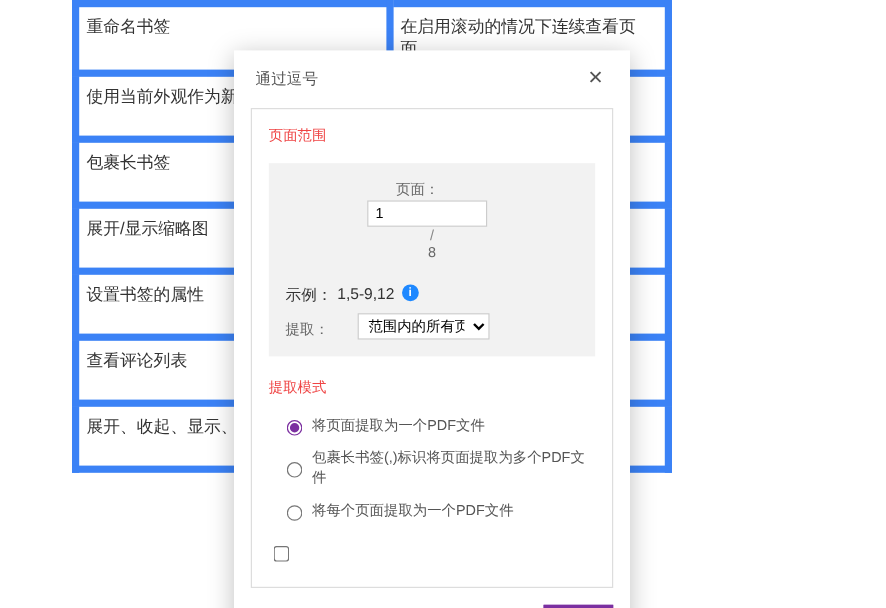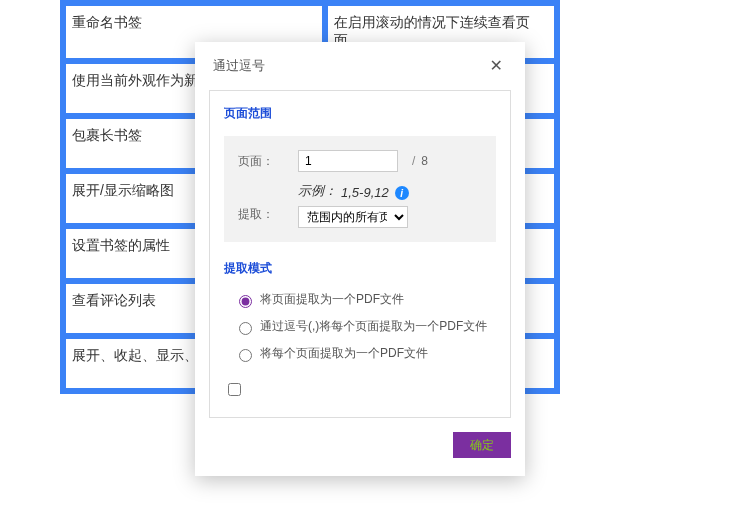--- a/index.html
+++ b/index.html
@@ -54,54 +54,54 @@
     line-height: 1;
     padding: 2px 4px;
   }
   .dialog-body {
     border: 1px solid #ddd;
     margin: 0 14px 14px 14px;
     padding: 14px 14px 18px 14px;
   }
   .section-label {
     font-size: 12px;
-    color: #1d4ed8;
+    color: #ef4444;
     margin-bottom: 14px;
-    font-weight: bold;
   }
   .range-box {
     background: #f2f2f2;
     padding: 14px 14px 14px 14px;
     margin-bottom: 18px;
   }
   .range-row {
     display: flex;
     align-items: center;
-    margin-bottom: 10px;
+    margin-bottom: 20px;
     font-size: 12px;
     color: #666;
+    flex-direction: column;
   }
   .range-row .lbl { width: 60px; }
   .range-row input[type="text"] {
     width: 100px;
     height: 22px;
     border: 1px solid #ccc;
     padding: 0 6px;
     font-size: 12px;
     margin-right: 8px;
   }
   .range-row .sep { margin: 0 6px; color: #888; }
   .example-row {
     display: flex;
-    align-items: flex-start;
+    align-items: flex-end;
     font-size: 12px;
     color: #666;
   }
   .example-row .lbl { width: 60px; }
-  .example-text { margin-left: 60px; margin-bottom: 6px; display:flex; align-items:flex-end;font-style:italic; }
+  .example-text { margin-bottom: 6px; display:flex; align-items:flex-start; }
   .info-icon {
     display: inline-flex;
     align-items:center;
     justify-content:center;
     width: 14px; height: 14px;
     border-radius: 50%;
     background: #1e88ff;
     color: #fff;
     font-size: 10px;
     font-weight: bold;
@@ -241,21 +241,21 @@
 
     <div class="section-label">提取模式</div>
 
     <div class="radio-group">
       <label class="radio-row">
         <input type="radio" name="mode" checked="" style="">
         <span>将页面提取为一个PDF文件</span>
       </label>
       <label class="radio-row">
         <input type="radio" name="mode" style="">
-        <span>通过逗号(,)将每个页面提取为一个PDF文件</span>
+        <span>包裹长书签(,)标识将页面提取为多个PDF文件</span>
       </label>
       <label class="radio-row">
         <input type="radio" name="mode" style="">
         <span>将每个页面提取为一个PDF文件</span>
       </label>
     </div>
 
     <label class="checkbox-row">
       <input type="checkbox" style="">
     </label>

